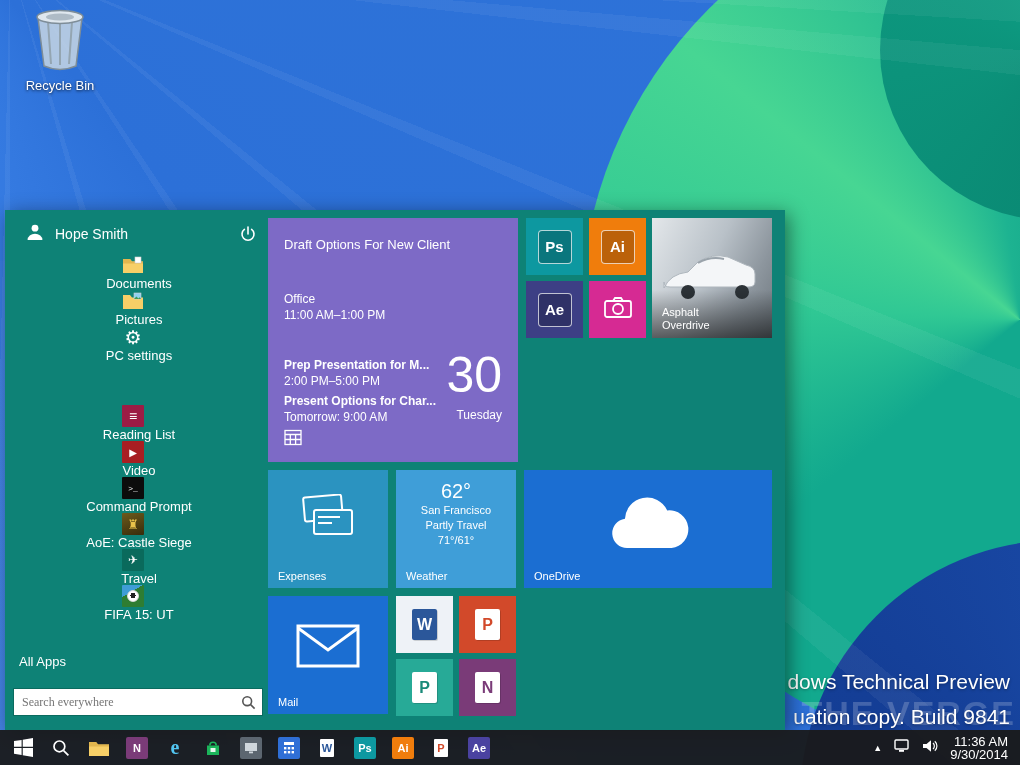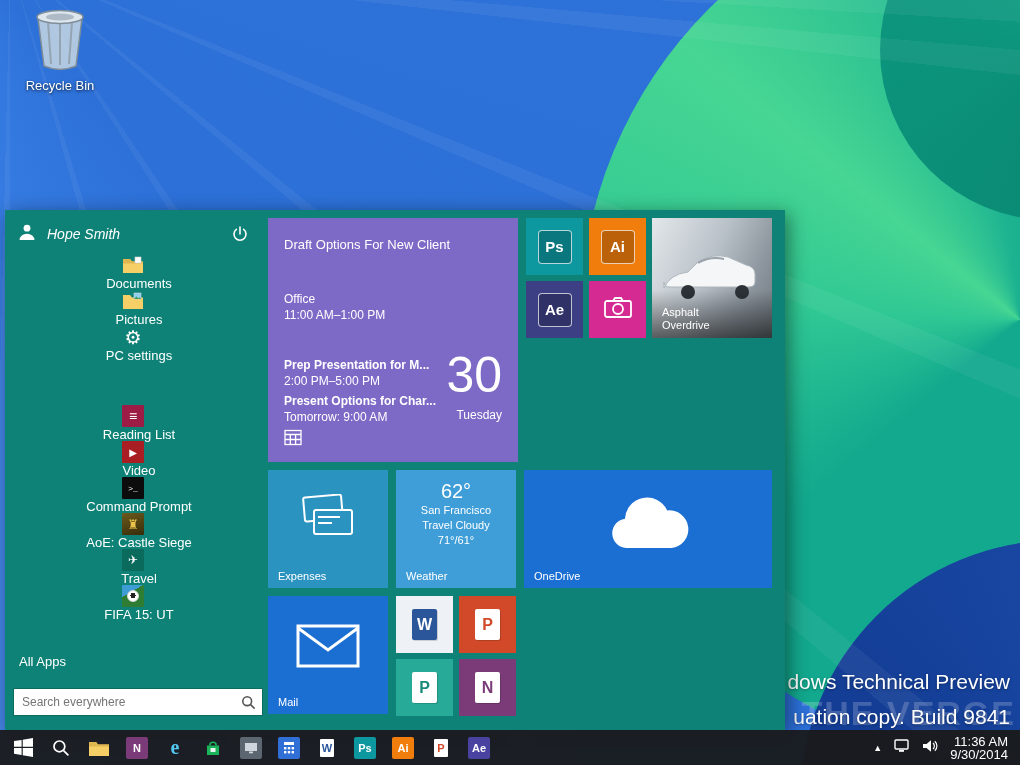--- a/index.html
+++ b/index.html
@@ -28,38 +28,38 @@
   
   .watermark { position:absolute; right:10px; top:664px; text-align:right; color:#fff; z-index:2;
     font-size:21px; text-shadow:0 1px 3px rgba(0,0,0,.35); line-height:35px; }
   .verge { position:absolute; right:4px; top:694px; z-index:1; font-size:34px; font-weight:bold;
     letter-spacing:2px; color:rgba(255,255,255,.20); }
 
   
   .start-menu { position:absolute; left:5px; top:210px; width:780px; height:520px;
     background:#0e8276; box-shadow: 4px 4px 18px rgba(0,0,0,.45); z-index:5; color:#fff; }
 
-  .sm-header { position:absolute; left:0; top:4px; width:256px; height:40px;
-    display:flex; align-items:center; padding:0 12px;font-style:italic; }
+  .sm-header { position:absolute; left:8px; top:4px; width:256px; height:40px;
+    display:flex; align-items:center; padding:0 12px; }
   .sm-header .name { font-size:14px; margin-left:10px; }
   .sm-header .power { margin-left:auto; cursor:pointer; display:flex; }
 
   .sm-item { position:absolute; left:0; width:256px; height:36px; display:flex; align-items:center;
     padding-left:12px; font-size:13px; cursor:pointer;flex-direction:column; }
   .ic { width:22px; height:22px; margin-right:12px; display:flex; align-items:center; justify-content:center; flex:none; }
   .sq { width:22px; height:22px; border-radius:1px; display:flex; align-items:center; justify-content:center; color:#fff; }
   .chev { position:absolute; right:12px; font-size:18px; line-height:1; color:#eafaf6; }
 
   .all-apps { position:absolute; left:0; top:436px; width:256px; height:30px; display:flex;
     align-items:center; padding-left:14px; font-size:13px; cursor:pointer; }
 
   .searchbox { position:absolute; left:8px; top:478px; width:250px; height:28px; background:#fff;
     display:flex; align-items:center; border:1px solid #0a6b5f; }
   .searchbox input { flex:1; border:none; outline:none; font-size:12px; color:#0c4a6e; padding:0 8px;
-    font-family:Liberation Sans, sans-serif; background:transparent; }
+    font-family:Liberation Serif, serif; background:transparent; }
   .searchbox .mag { width:28px; height:28px; display:flex; align-items:center; justify-content:center; cursor:pointer; }
 
   
   .tile { position:absolute; color:#fff; overflow:hidden; cursor:pointer; }
   .tile-label { position:absolute; left:10px; bottom:6px; font-size:11px; }
 
   .tile-calendar { left:263px; top:8px; width:250px; height:244px; background:#7d6ac6; }
   .cal-title { position:absolute; left:16px; top:14px; width:200px; font-size:13px; line-height:25px; }
   .cal-loc   { position:absolute; left:16px; top:74px;  font-size:12px; }
   .cal-time  { position:absolute; left:16px; top:90px;  font-size:12px; }
@@ -312,21 +312,21 @@
       <rect x="4" y="2" width="38" height="24" rx="2" fill="none" stroke="#fff" stroke-width="2" transform="rotate(-5 23 14)"></rect>
       <rect x="14" y="16" width="38" height="24" rx="2" fill="#2b93c0" stroke="#fff" stroke-width="2"></rect>
       <path d="M18 23 h22 M18 29 h14" stroke="#fff" stroke-width="2"></path>
     </svg>
     <div class="tile-label">Expenses</div>
   </div>
 
   <div class="tile tile-weather">
     <div class="wx-temp">62°</div>
     <div class="wx-line">San Francisco</div>
-    <div class="wx-line">Travel Cloudy</div>
+    <div class="wx-line">Partly Travel</div>
     <div class="wx-line">71°/61°</div>
     <div class="tile-label">Weather</div>
   </div>
 
   <div class="tile tile-onedrive">
     <span class="cloud">
       <svg width="96" height="62" viewBox="0 0 64 42">
           <path fill="#fff" d="M18 38 a10 10 0 0 1 -1.6-19.9 A15 15 0 0 1 45 12.5 A10.5 10.5 0 0 1 48 38 z"></path>
         </svg>
     </span>

